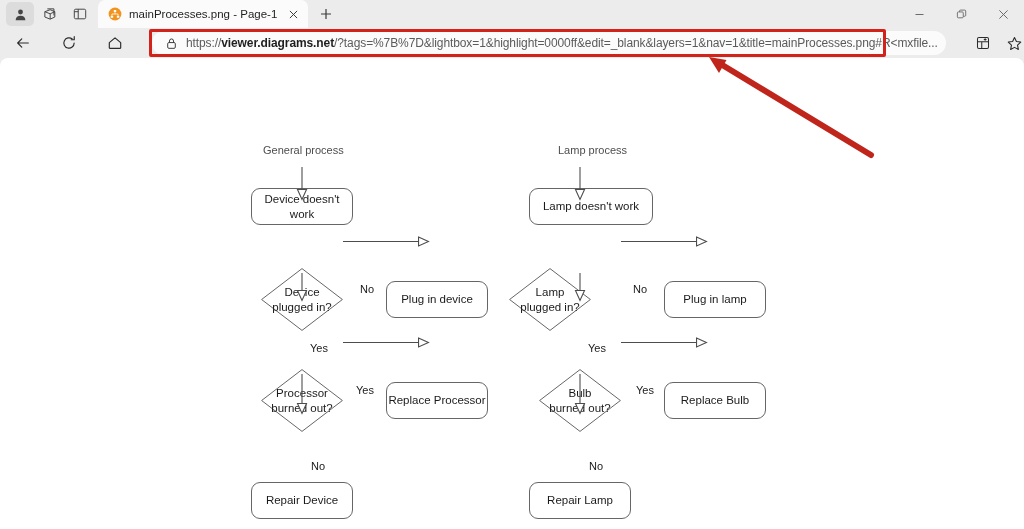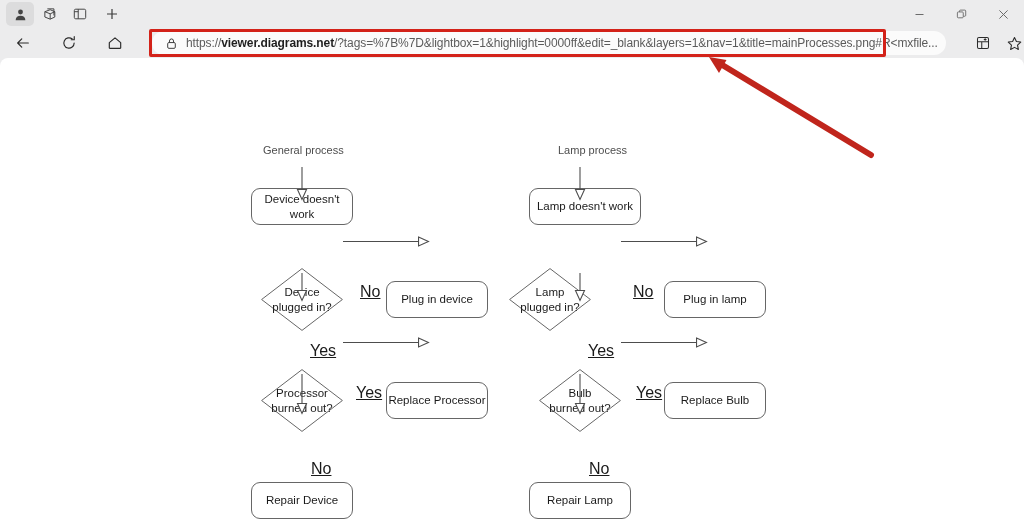--- a/index.html
+++ b/index.html
@@ -152,24 +152,23 @@
   .diamond .shape { position: absolute; inset: 0; }
   .diamond .dlabel {
     position: absolute; inset: 0;
     display: flex; align-items: center; justify-content: center;
     font-size: 11.5px; color: #1a1a1a; text-align: center; line-height: 1.25;
     white-space: pre-line;
   }
 
   .edge-label {
     position: absolute;
-    font-size: 16px;
+    font-size: 11px;
     color: #1a1a1a;
     white-space: nowrap;
-    text-decoration: underline;
   }
 
   .edges { position: absolute; inset: 0; overflow: visible; }
 
   
   .annot { position: absolute; left: 0; top: 0; width: 1024px; height: 529px; pointer-events: none; }
 </style>
 </head>
 <body>
 
@@ -193,20 +192,37 @@
       </div>
       <div class="sys-btn">
         <svg width="16" height="16" viewBox="0 0 18 18" fill="none" stroke="#444" stroke-width="1.1">
           <rect x="2.6" y="3.6" width="12.8" height="10.8" rx="1.6"></rect>
           <path d="M7 3.6 L7 14.4"></path>
             <path d="M2.6 6.4 L7 6.4"></path>
         </svg>
       </div>
     </div>
 
+    <div class="tab">
+      <div class="tab-favicon">
+        <svg width="14" height="14" viewBox="0 0 16 16">
+          <circle cx="8" cy="8" r="7.3" fill="#F2931E"></circle>
+          <rect x="6.6" y="3.3" width="2.8" height="2.5" rx="0.4" fill="#fff"></rect>
+          <rect x="3.1" y="9.9" width="2.8" height="2.5" rx="0.4" fill="#fff"></rect>
+          <rect x="10.1" y="9.9" width="2.8" height="2.5" rx="0.4" fill="#fff"></rect>
+          <path d="M8 5.8 L8 8 M4.5 9.9 L4.5 8 L11.5 8 L11.5 9.9" stroke="#fff" stroke-width="0.9" fill="none"></path>
+        </svg>
+      </div>
+      <span class="tab-title">mainProcesses.png - Page-1</span>
+      <div class="tab-close">
+        <svg width="9" height="9" viewBox="0 0 10 10" stroke="#3b3b3b" stroke-width="1.1">
+            <path d="M1 1 L9 9 M9 1 L1 9"></path>
+          </svg>
+      </div>
+    </div>
 
     <div class="newtab">
       <svg width="12" height="12" viewBox="0 0 12 12" stroke="#3b3b3b" stroke-width="1.2">
           <path d="M6 1 L6 11 M1 6 L11 6"></path>
         </svg>
     </div>
 
     <div class="wincontrols">
       <div class="winbtn">
         <svg width="11" height="11" viewBox="0 0 11 11" stroke="#6b6b6b" stroke-width="1">
@@ -320,21 +336,21 @@
 
       <div class="node rounded" style="left:251px; top:424px; width:102px; height:37px;">Repair Device</div>
 
       <div class="edge-label" style="left:360px; top:225px;">No</div>
       <div class="edge-label" style="left:310px; top:284px;">Yes</div>
       <div class="edge-label" style="left:356px; top:326px;">Yes</div>
       <div class="edge-label" style="left:311px; top:402px;">No</div>
 
       <div class="diagram-title" style="left:546px; top:86px;margin-left:12px;">Lamp process</div>
 
-      <div class="node rounded" style="left:529px; top:130px; width:112px; height:37px;">Lamp doesn't work</div>
+      <div class="node rounded" style="left:529px; top:130px; width:124px; height:37px;">Lamp doesn't work</div>
 
       <div class="diamond" style="left:509px; top:210px; width:82px; height:63px;">
         <svg class="shape" viewBox="0 0 82 63" preserveAspectRatio="none">
           <polygon points="41,0.6 81.4,31.5 41,62.4 0.6,31.5" fill="#ffffff" stroke="#666666" stroke-width="1" vector-effect="non-scaling-stroke"></polygon>
         </svg>
         <div class="dlabel">Lamp
 plugged in?</div>
       </div>
 
       <div class="node rounded" style="left:664px; top:223px; width:102px; height:37px;text-align:right;">Plug in lamp</div>

